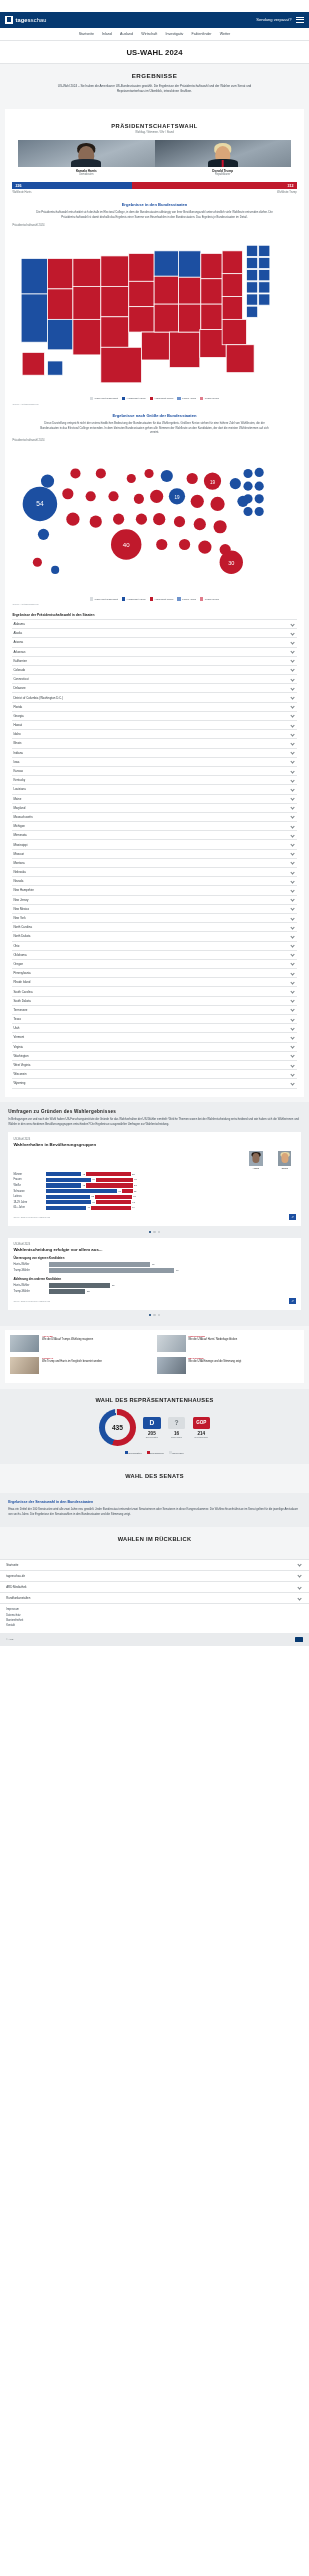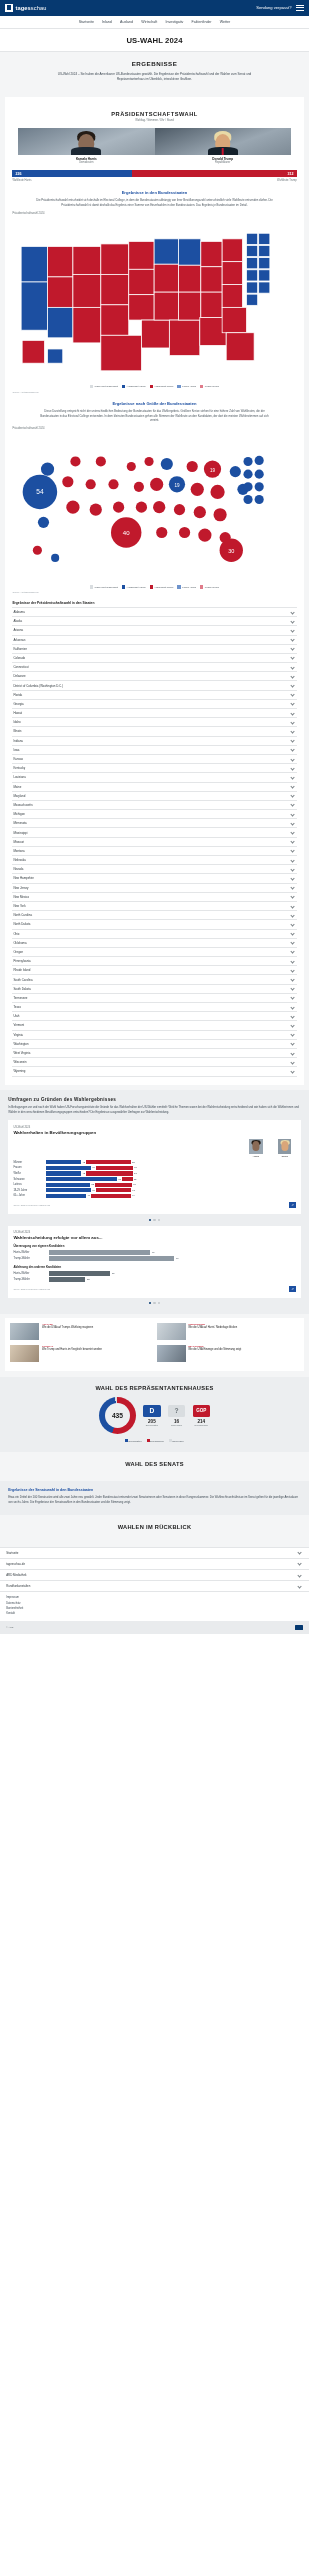--- a/index.html
+++ b/index.html
@@ -5,21 +5,21 @@
 <style>
   * { box-sizing: border-box; }
   html, body { margin:0; padding:0; }
   body {
     width:309px;
     background:#ffffff;
     font-family:"Liberation Sans", sans-serif;
     color:#1a1a1a;
     -webkit-font-smoothing:antialiased;
   }
-  .page { width:309px; margin:0 auto; background:#f4f5f6; }
+  .page { width:309px; margin:12px auto; background:#f4f5f6; }
 
   
   .topbar {
     background:#063970;
     height:15.5px;
     display:flex;
     align-items:center;
     justify-content:space-between;
     padding:0 5.2px;
   }

